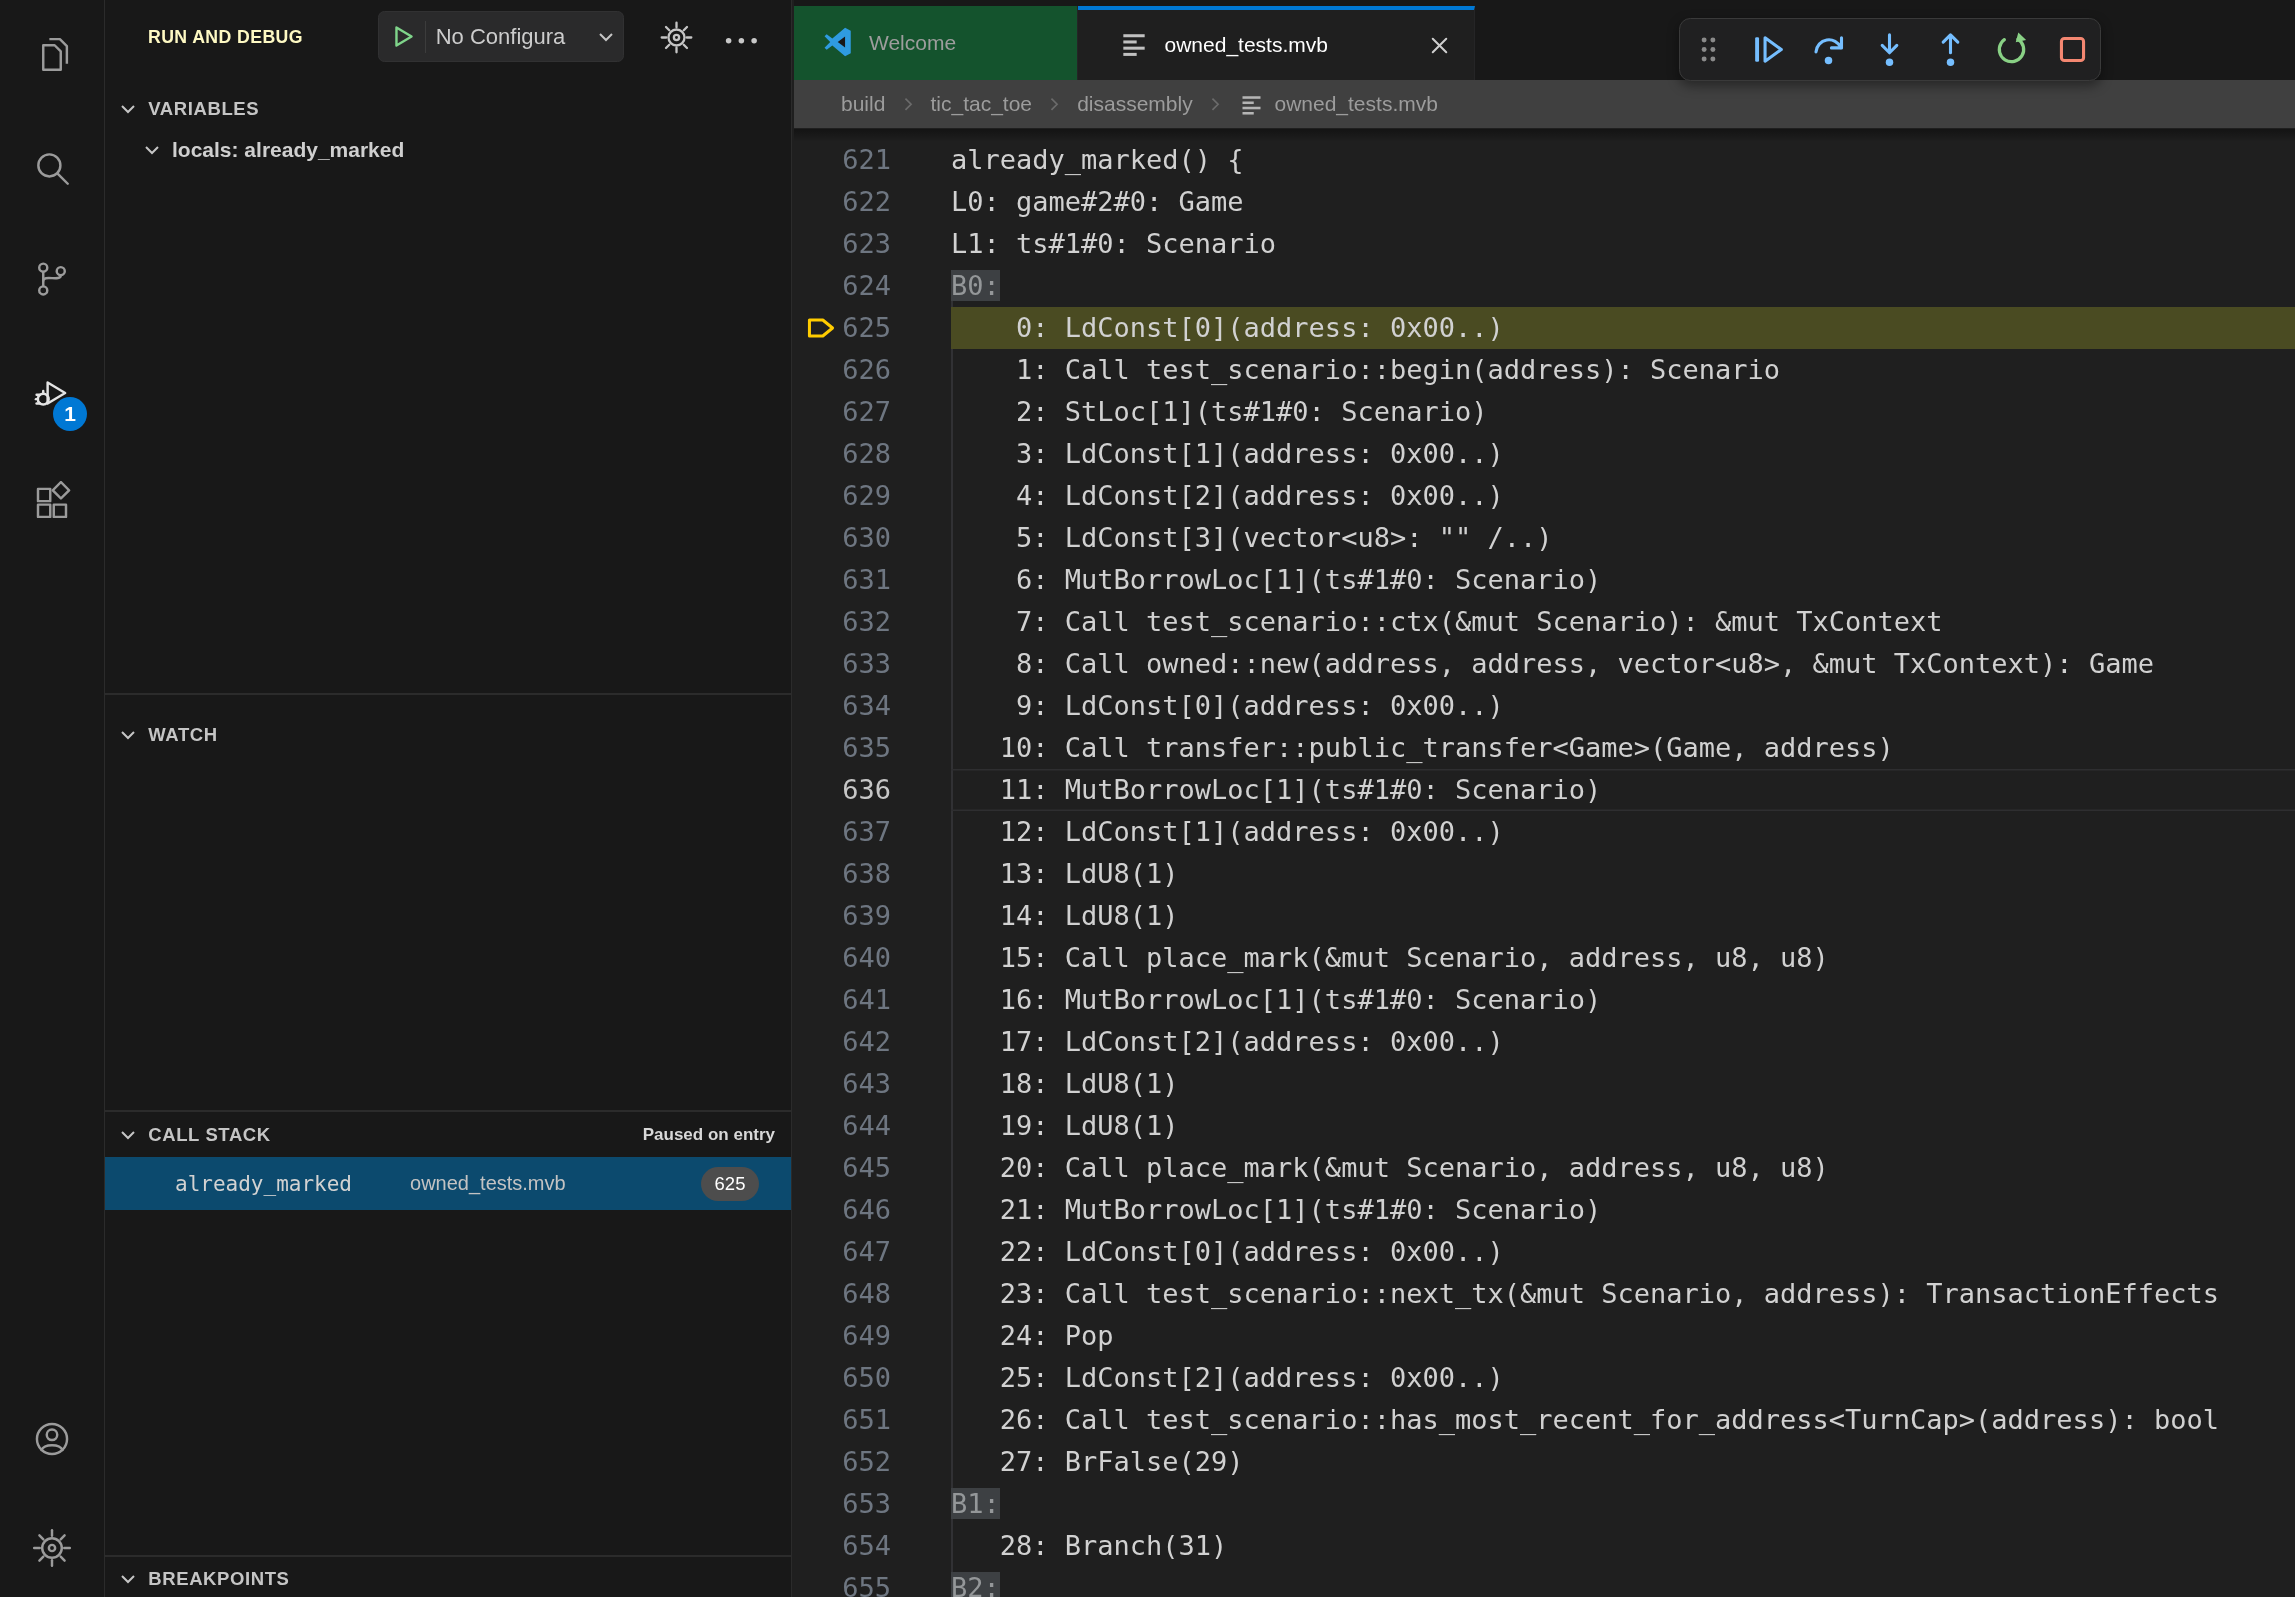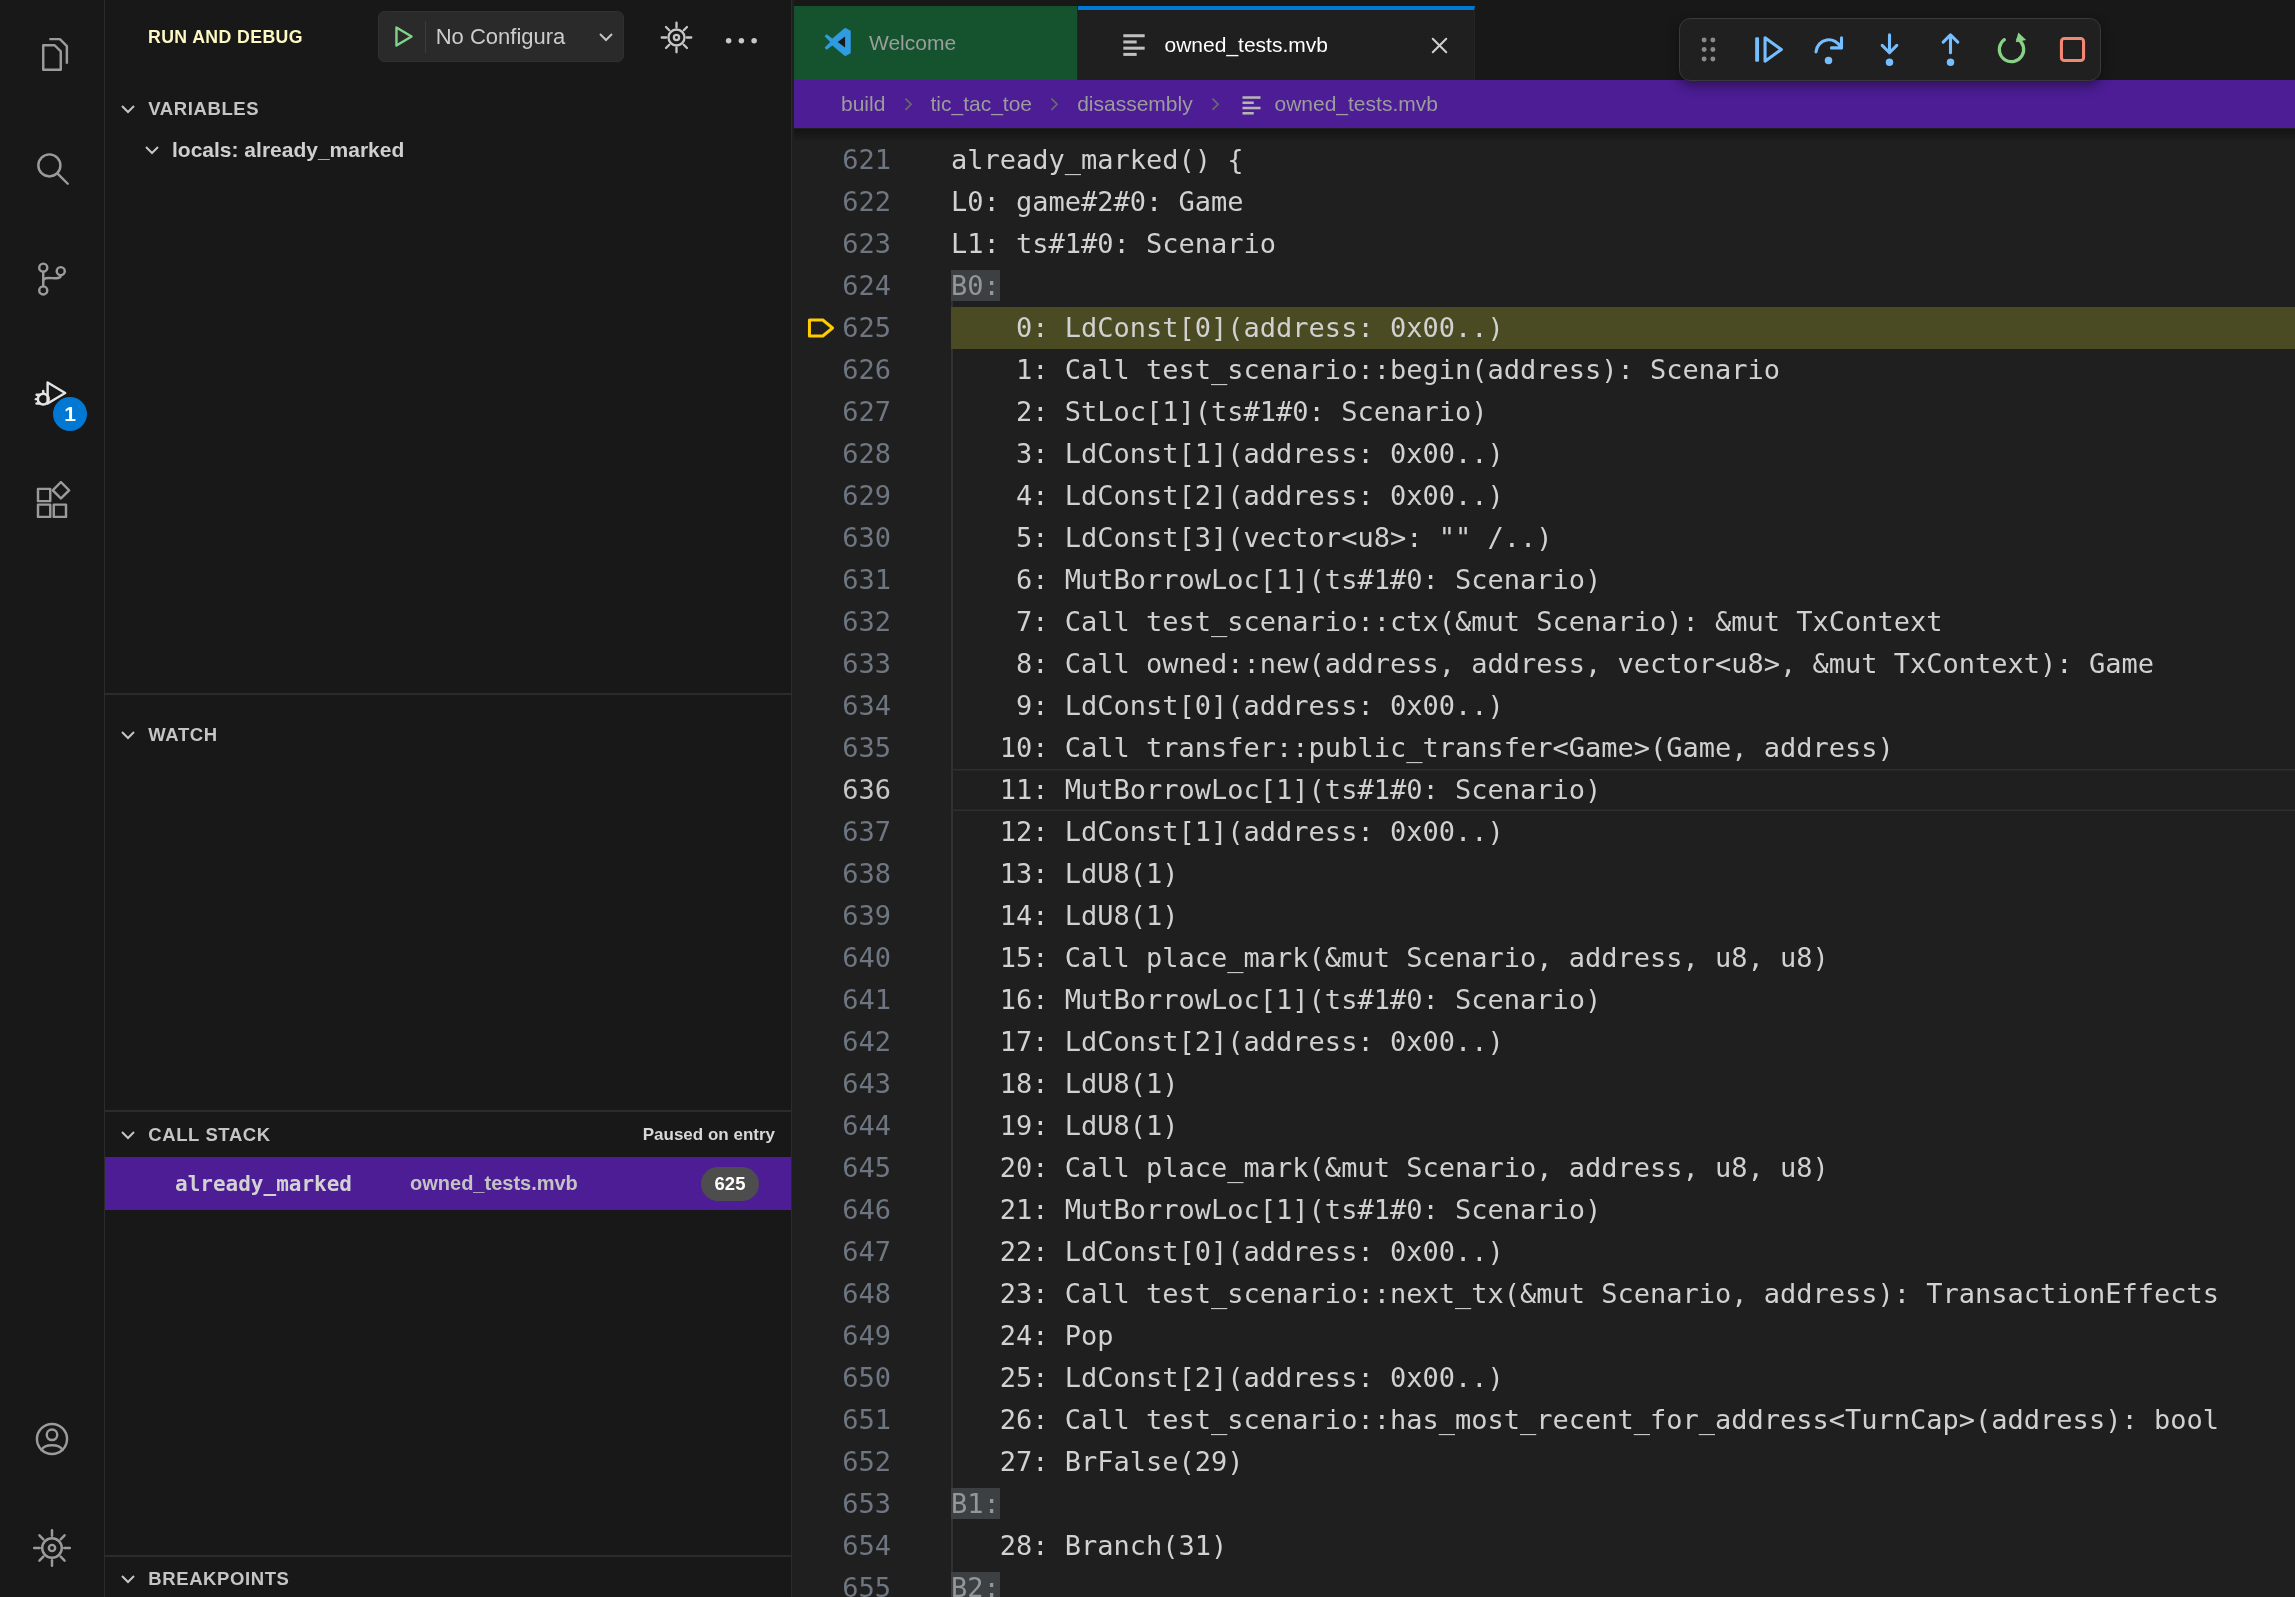--- a/index.html
+++ b/index.html
@@ -34,39 +34,39 @@
   .section-header .chev { margin-left:11.3px; display:flex; }
   .section-header .lbl { margin-left:8px; font-size:18.5px; font-weight:700; letter-spacing:0.6px; color:#c5c5c5; }
   .divider { position:absolute; left:0; width:100%; height:1.6px; background:#2b2b2b; }
 
   .locals-row { position:absolute; left:0; top:138px; width:100%; height:42px; display:flex;
                 align-items:flex-start; cursor:pointer; }
   .locals-row .chev { margin-left:35px; display:flex; }
   .locals-row .lbl { margin-left:8px; font-size:21px; font-weight:700; color:#cfcfcf; }
 
   .cs-status { position:absolute; right:16px; font-size:17px; font-weight:700; color:#d8d8d8; }
-  .cs-row { position:absolute; left:0; top:1157px; width:100%; height:53px; background:#4c1d95;
-            display:flex; align-items:center; cursor:pointer;font-weight:bold; }
+  .cs-row { position:absolute; left:0; top:1157px; width:100%; height:53px; background:#0c4a6e;
+            display:flex; align-items:center; cursor:pointer; }
   .cs-frame-name { margin-left:70px; font-family:"DejaVu Sans Mono", monospace; font-size:21px; color:#d2d2d2; }
   .cs-frame-file { margin-left:58px; font-size:20px; color:#c3c3c3; }
   .cs-line-badge { position:absolute; right:32px; height:34px; min-width:58px; padding:0 13px; border-radius:17px;
                    background:#4d4d4d; color:#ffffff; font-size:18.5px; display:flex; align-items:center; justify-content:center; }
 
   
   .editor { position:absolute; left:794px; top:0; right:0; bottom:0; background:#1f1f1f; }
   .tabbar { position:absolute; top:0; left:0; right:0; height:80px; background:#181818; display:flex; }
   .tab { margin-top:6.4px; height:74px; display:flex; align-items:center; cursor:pointer;
          border-right:1.6px solid #252526; background:#14532d; }
   .tab.welcome { width:284px; padding-left:26.5px; }
   .tab.welcome .tab-label { margin-left:14.5px; font-size:21px; color:#9d9d9d; }
   .tab.active { width:397px; padding-left:40px; background:#1f1f1f; border-top:4.8px solid #0078d4; height:74px; }
   .tab.active .tab-label { margin-left:14.5px; font-size:21px; color:#ffffff; flex:1; }
   .tab-close { margin-right:21px; display:flex; cursor:pointer; }
 
-  .breadcrumbs { position:absolute; top:80px; left:0; right:0; height:48px; background:#4c1d95;
+  .breadcrumbs { position:absolute; top:80px; left:0; right:0; height:48px; background:#404040;
                  display:flex; align-items:center; padding-left:47px; font-size:21px; color:#9c9c9c; }
   .crumb { cursor:pointer; white-space:nowrap; }
   .crumb-sep { margin:0 11.3px; display:flex; }
   .crumb-icon { margin-right:9.7px; display:flex; }
 
   .code-shadow { position:absolute; top:129px; left:0; right:0; height:13px; pointer-events:none;
                  background:linear-gradient(to bottom, rgba(0,0,0,0.38), rgba(0,0,0,0)); z-index:5; }
 
   .code-area { position:absolute; top:129px; left:0; right:0; bottom:0; padding-top:9.7px;
                font-family:"DejaVu Sans Mono", monospace; font-size:27px; color:#d1d1d1; overflow:hidden; }

